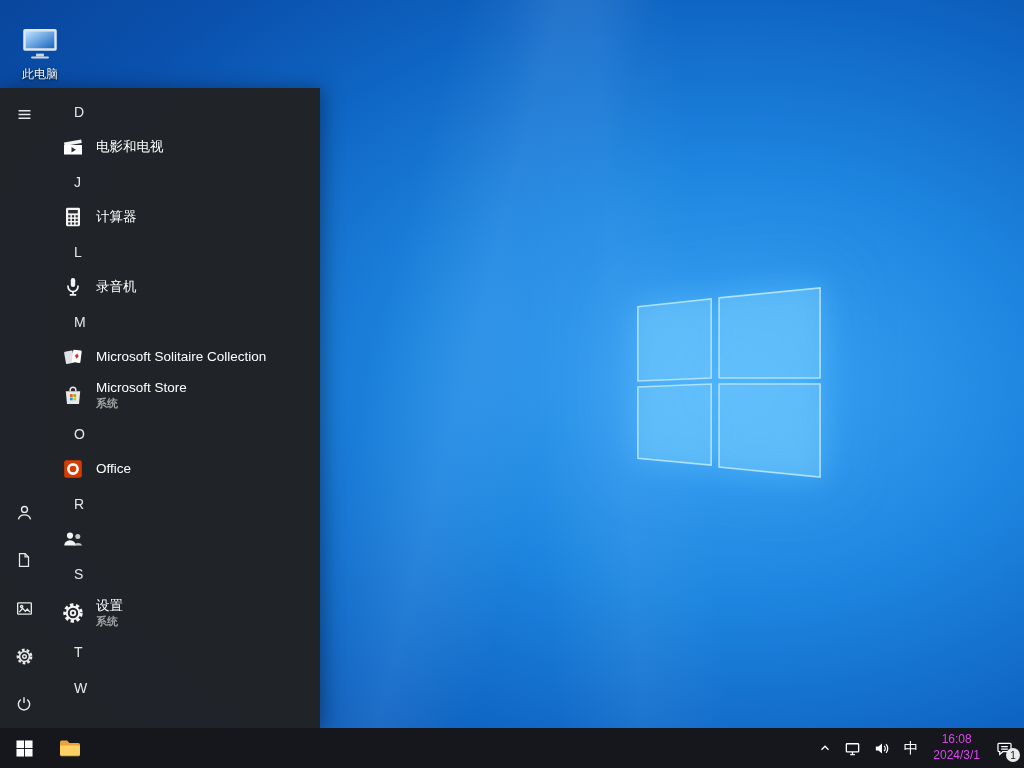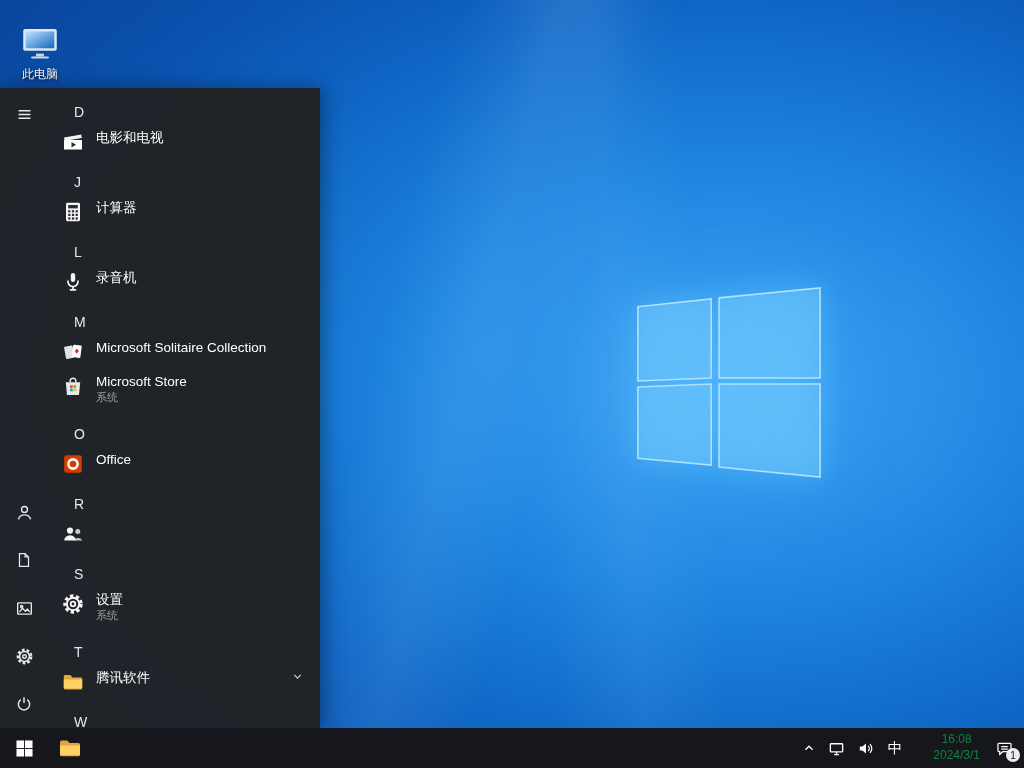--- a/index.html
+++ b/index.html
@@ -23,38 +23,38 @@
 
   
   .start-menu{position:absolute;left:0;top:88px;width:320px;height:640px;
     background:rgba(33,35,38,0.98);display:flex;box-shadow:4px 0 18px rgba(0,0,0,.35);}
   .rail{width:48px;flex:0 0 48px;display:flex;flex-direction:column;align-items:center;padding-top:2px;}
   .rail-btn{width:48px;height:48px;display:flex;align-items:center;justify-content:center;}
   .rail-spacer{flex:1;}
   .app-list{flex:1;padding-top:6px;overflow:hidden;}
   .section-header{height:36px;display:flex;align-items:center;padding-left:26px;
     color:#e8e8e8;font-size:14px;}
-  .app-row{height:34px;display:flex;align-items:flex-start;padding-left:13px;padding-right:12px;}
+  .app-row{height:34px;display:flex;align-items:center;padding-left:13px;padding-right:12px;}
   .app-row.two{height:42px;}
   .icn{display:inline-flex;align-items:center;justify-content:center;}
   .app-icon{width:24px;height:24px;flex:0 0 24px;}
   .app-text{margin-left:11px;flex:1;min-width:0;line-height:1.2;white-space:nowrap;overflow:hidden;}
   .app-label{color:#fff;font-size:13.5px;}
-  .app-sub{color:#9f9f9f;font-size:11px;margin-top:1px;}
+  .app-sub{color:#9f9f9f;font-size:11px;margin-top:1px;font-weight:bold;}
   .row-chevron{margin-left:auto;padding-right:4px;}
 
   
   .taskbar{position:absolute;left:0;bottom:0;width:1024px;height:40px;background:#16171c;
     display:flex;align-items:stretch;z-index:6;}
   .tb-btn{width:48px;display:flex;align-items:center;justify-content:center;}
   .tb-btn.explorer{width:44px;}
   .tray{margin-left:auto;display:flex;align-items:center;height:40px;padding-right:2px;}
   .tray-item{height:40px;display:flex;align-items:center;justify-content:center;padding:0 6px;color:#fff;}
   .ime{font-size:14.5px;padding:0 8px;}
-  .clock{text-align:center;font-size:12px;line-height:1.3;padding:0 7px;color:#15803d;margin-left:16px;}
+  .clock{text-align:center;font-size:12px;line-height:1.3;padding:0 7px;color:#d946ef;}
   .action-center{position:relative;padding:0 9px;}
   .badge{position:absolute;right:2px;bottom:6px;min-width:14px;height:14px;border-radius:7px;
     background:#ececec;color:#111;font-size:10px;display:flex;align-items:center;justify-content:center;
     padding:0 2px;box-sizing:border-box;}
 </style>
 </head>
 <body>
 
 <div class="desktop">
 
@@ -267,36 +267,20 @@
               <circle cx="12" cy="12" r="2.3" stroke-width="1.8"></circle>
             </svg>
           </span>
           <div class="app-text">
             <div class="app-label">设置</div>
             <div class="app-sub">系统</div>
           </div>
         </div>
         <div class="section-header">
           <span>T</span>
-        </div>
-        <div class="app-row">
-          <span class="icn app-icon">
-            <svg viewBox="0 0 24 24" width="24" height="24">
-              <path d="M2.8 6.4a1.4 1.4 0 0 1 1.4-1.4h5.2l2.1 2.4h8.3a1.4 1.4 0 0 1 1.4 1.4v9.4a1.4 1.4 0 0 1-1.4 1.4H4.2a1.4 1.4 0 0 1-1.4-1.4z" fill="#e8a33d"></path>
-              <path d="M2.8 9.6h18.4v7.6a1.4 1.4 0 0 1-1.4 1.4H4.2a1.4 1.4 0 0 1-1.4-1.4z" fill="#ffd064"></path>
-            </svg>
-          </span>
-          <div class="app-text">
-            <div class="app-label">腾讯软件</div>
-          </div>
-          <span class="icn row-chevron">
-            <svg viewBox="0 0 16 16" width="13" height="13" fill="none" stroke="#cfcfcf" stroke-width="1.4">
-              <path d="M4 6l4 4 4-4"></path>
-            </svg>
-          </span>
         </div>
         <div class="section-header">
           <span>W</span>
         </div>
       </div>
   </div>
 
   <div class="taskbar">
     <div class="tb-btn">
       <span class="icn">

